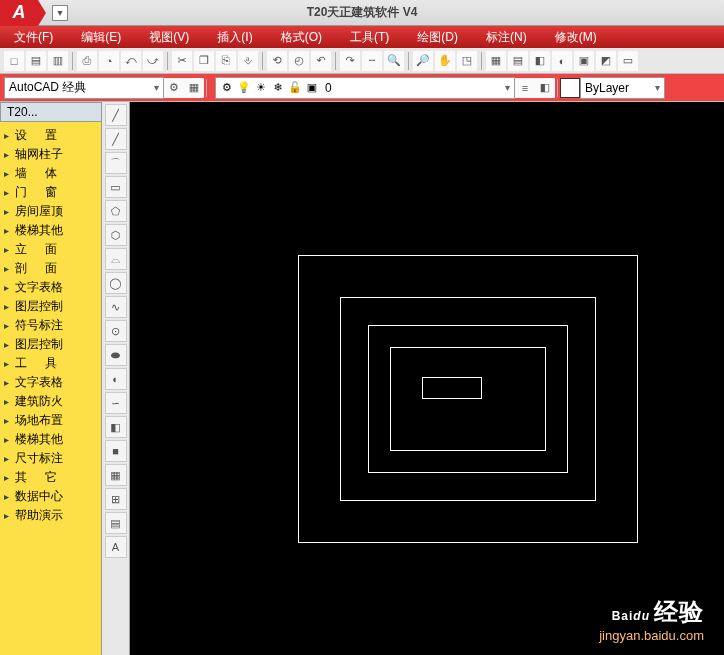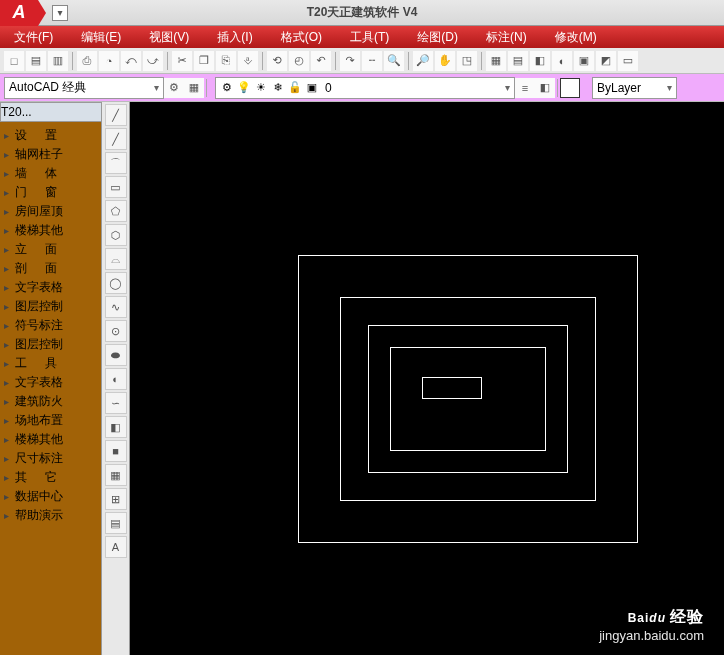--- a/index.html
+++ b/index.html
@@ -14,56 +14,56 @@
 .qat span { width:16px; height:16px; border:1px solid #888; background:#fff; display:inline-flex; align-items:center; justify-content:center; font-size:10px; color:#555; }
 
 .menu-bar { height: 22px; background: linear-gradient(#e03a3a,#b01818); display: flex; align-items: center; color: #fff; }
 .menu-item { padding: 0 14px; cursor: pointer; }
 
 .toolbar-rows { background:#e8e8e8; }
 .toolbar-row { height: 26px; border-bottom: 1px solid #bbb; display: flex; align-items: center; padding: 0 4px; gap: 2px; }
 .tb-icon { width: 20px; height: 20px; border: 1px solid transparent; background:#fafafa; display: inline-flex; align-items: center; justify-content: center; font-size: 11px; color:#555; cursor:pointer; }
 .tb-sep { width:1px; height:18px; background:#aaa; margin:0 2px; }
 
-.style-row { height: 28px; border-bottom: 1px solid #bbb; display: flex; align-items: center; padding: 0 4px; gap: 0; background:#f0abfc; }
+.style-row { height: 28px; border-bottom: 1px solid #bbb; display: flex; align-items: center; padding: 0 4px; gap: 0; background:#ef4444; }
 .combo { height: 22px; border: 1px solid #999; background: #fff; display: flex; align-items: center; padding: 0 4px; position: relative; }
 .combo.ws { width: 160px; }
 .combo.layer { width: 300px; margin-left: 6px; }
-.combo.bylayer { width: 85px; margin-left: 12px; }
+.combo.bylayer { width: 85px; }
 .combo::after { content:"▾"; position:absolute; right:4px; color:#666; font-size:10px; }
 .layer-icons { display:flex; gap:3px; margin-right:6px; }
 .layer-icons span { width:14px; height:14px; display:inline-flex; align-items:center; justify-content:center; font-size:11px; }
 
 .main-area { display: flex; height: calc(655px - 26px - 22px - 26px - 28px); }
 
-.side-panel-title { width: 102px; display: flex; align-items: center; background:#d8e0e8; border:1px solid #999; position:absolute; top:102px; left:0; height:20px; z-index:2; white-space:nowrap; }
-
-.side-panel { width: 102px; background: #a16207; border-right: 1px solid #999; padding-top: 22px; overflow:hidden; }
+.side-panel-title { width: 102px; padding-left: 6px; display: flex; align-items: center; background:#d8e0e8; border:1px solid #999; position:absolute; top:102px; left:0; height:20px; z-index:2; white-space:nowrap; }
+
+.side-panel { width: 102px; background: #fde047; border-right: 1px solid #999; padding-top: 22px; overflow:hidden; }
 .tree-list { list-style: none; padding: 2px 4px; }
 .tree-list li { display: flex; align-items: center; padding: 1px 0; cursor:pointer; }
 .tree-list li::before { content:"▸"; color:#444; margin-right:6px; font-size:10px; }
 .tree-list li span { letter-spacing:0; color:#000; }
 .tree-list li.spread2 span { letter-spacing: 18px; white-space:nowrap; overflow:hidden; }
 
 .draw-toolbar { width: 28px; background: #e8e8e8; border-right: 1px solid #999; display: flex; flex-direction: column; align-items: center; padding-top: 2px; gap: 2px; }
 .draw-toolbar .tb-icon { width:22px; height:22px; background:#f4f4f4; border:1px solid #ccc; }
 
 .canvas { flex: 1; background: #000; position: relative; }
 .rect { position: absolute; border: 1px solid #fff; }
 .r1 { left: 168px; top: 153px; width: 340px; height: 288px; }
 .r2 { left: 210px; top: 195px; width: 256px; height: 204px; }
 .r3 { left: 238px; top: 223px; width: 200px; height: 148px; }
 .r4 { left: 260px; top: 245px; width: 156px; height: 104px; }
 .r5 { left: 292px; top: 275px; width: 60px; height: 22px; }
 
 .watermark { position:absolute; right:20px; bottom:12px; color:#fff; text-align:right; font-family: Arial, sans-serif; }
 .watermark .big { font-size:22px; font-weight:bold; letter-spacing:1px; }
 .watermark .big .du { font-style:italic; position:relative;text-align:right; }
-.watermark .big .jy { font-size:16px; margin-left:4px; }
-.watermark .url { font-size:13px; color:#e5e5e5; }
+.watermark .big .jy { font-size:24px; margin-left:4px; }
+.watermark .url { font-size:13px; color:#fdba74; }
 </style>
 </head>
 <body>
 
 <div class="title-bar">
   <div class="app-logo">A</div>
   <div class="qat">
     <span class="tb-icon">▾</span>
   </div>
   <div class="title-text">T20天正建筑软件 V4</div>

